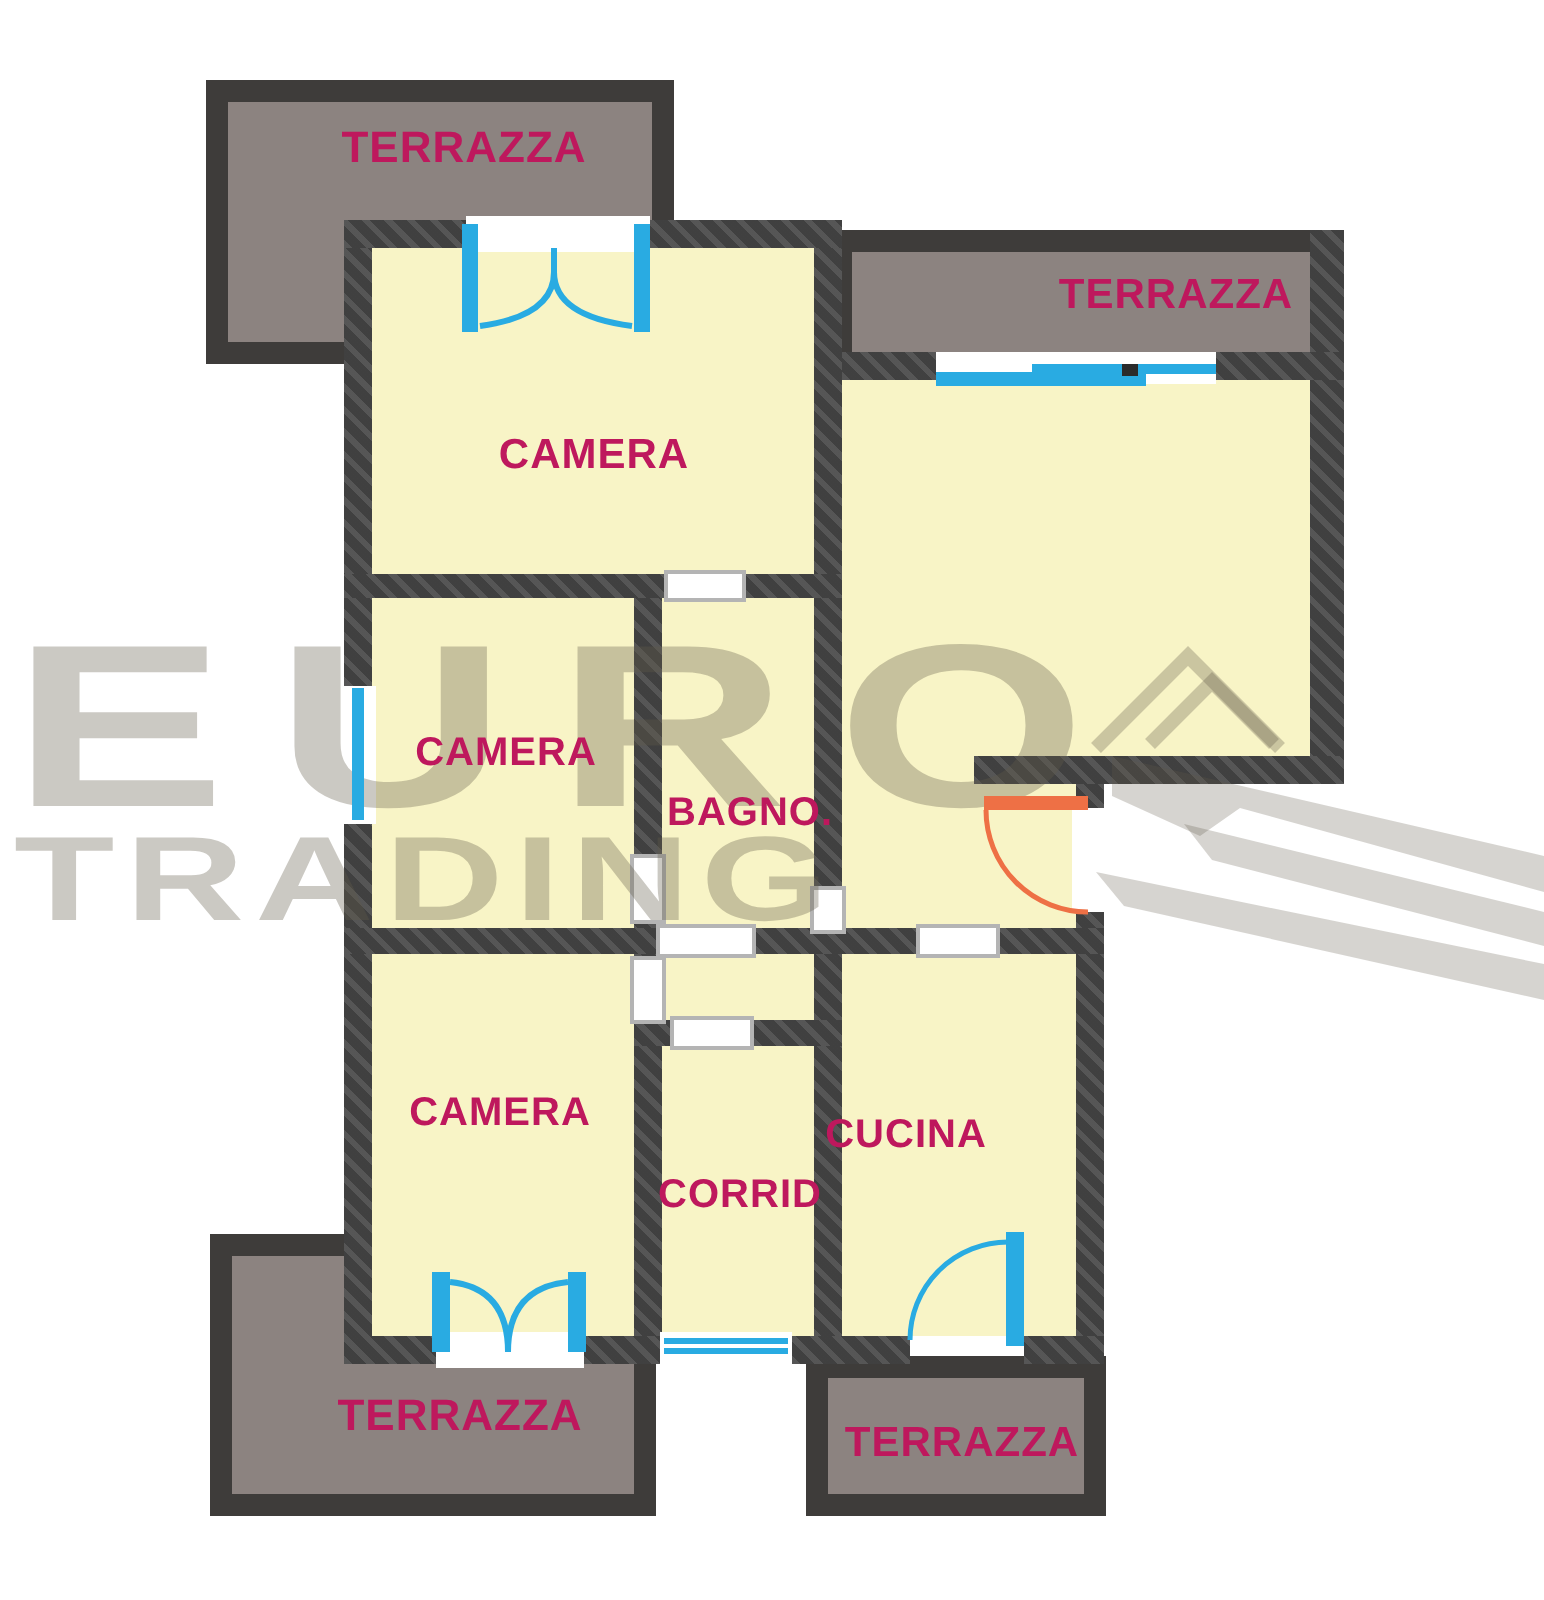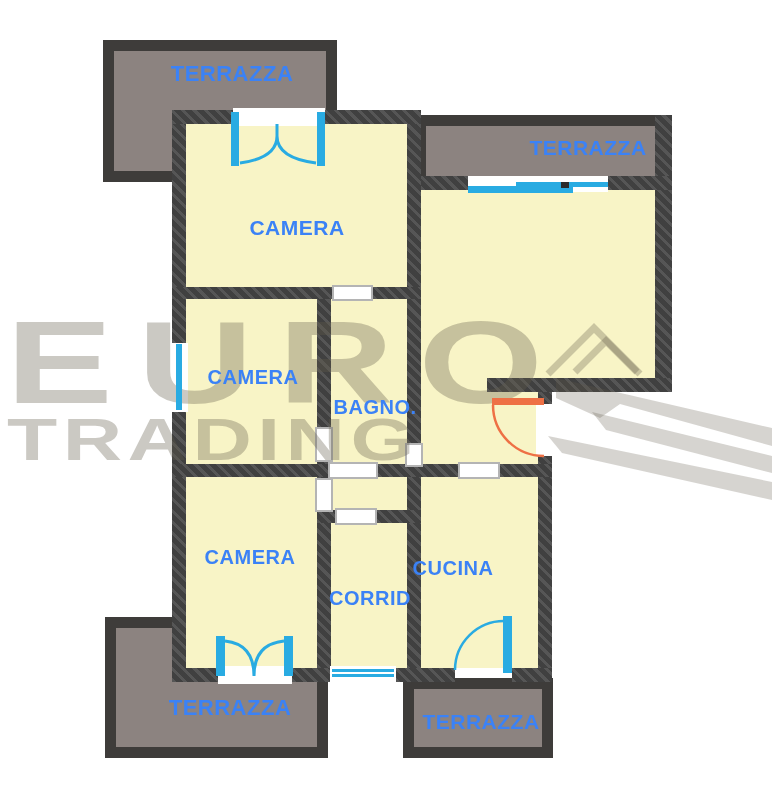--- a/index.html
+++ b/index.html
@@ -16,21 +16,21 @@
   .gap{position:absolute;background:#ffffff;border:2px solid #b4b4b4;box-sizing:border-box;}
   .gap.noborder{border:none;}
   
   #watermark{position:absolute;left:0;top:0;width:700px;height:800px;pointer-events:none;}
   .wm-text{position:absolute;color:rgba(96,90,74,0.33);font-weight:bold;line-height:1;
            transform-origin:left top;white-space:nowrap;}
   #wm-euro{left:6px;top:305px;font-size:116px;letter-spacing:18px;transform:scaleX(1.38);}
   #wm-trading{left:7px;top:410px;font-size:60px;letter-spacing:4px;transform:scaleX(1.37);}
   
   #accents,#wm-arrow{position:absolute;left:0;top:0;}
-  .label{position:absolute;transform:translate(-50%,-50%);color:#3b82f6;font-weight:bold;
+  .label{position:absolute;transform:translate(-50%,-50%);color:#be185d;font-weight:bold;
          white-space:nowrap;letter-spacing:0.5px;}
   .lab21{font-size:21px;} .lab20{font-size:20px;} .lab22{font-size:22px;}
 </style>
 </head>
 <body>
 
 <div id="plan">
 
   <div class="terrace" style="left:103px;top:40px;width:234px;height:142px;"></div>
   <div class="terrace" style="left:415px;top:115px;width:253px;height:75px;"></div>

